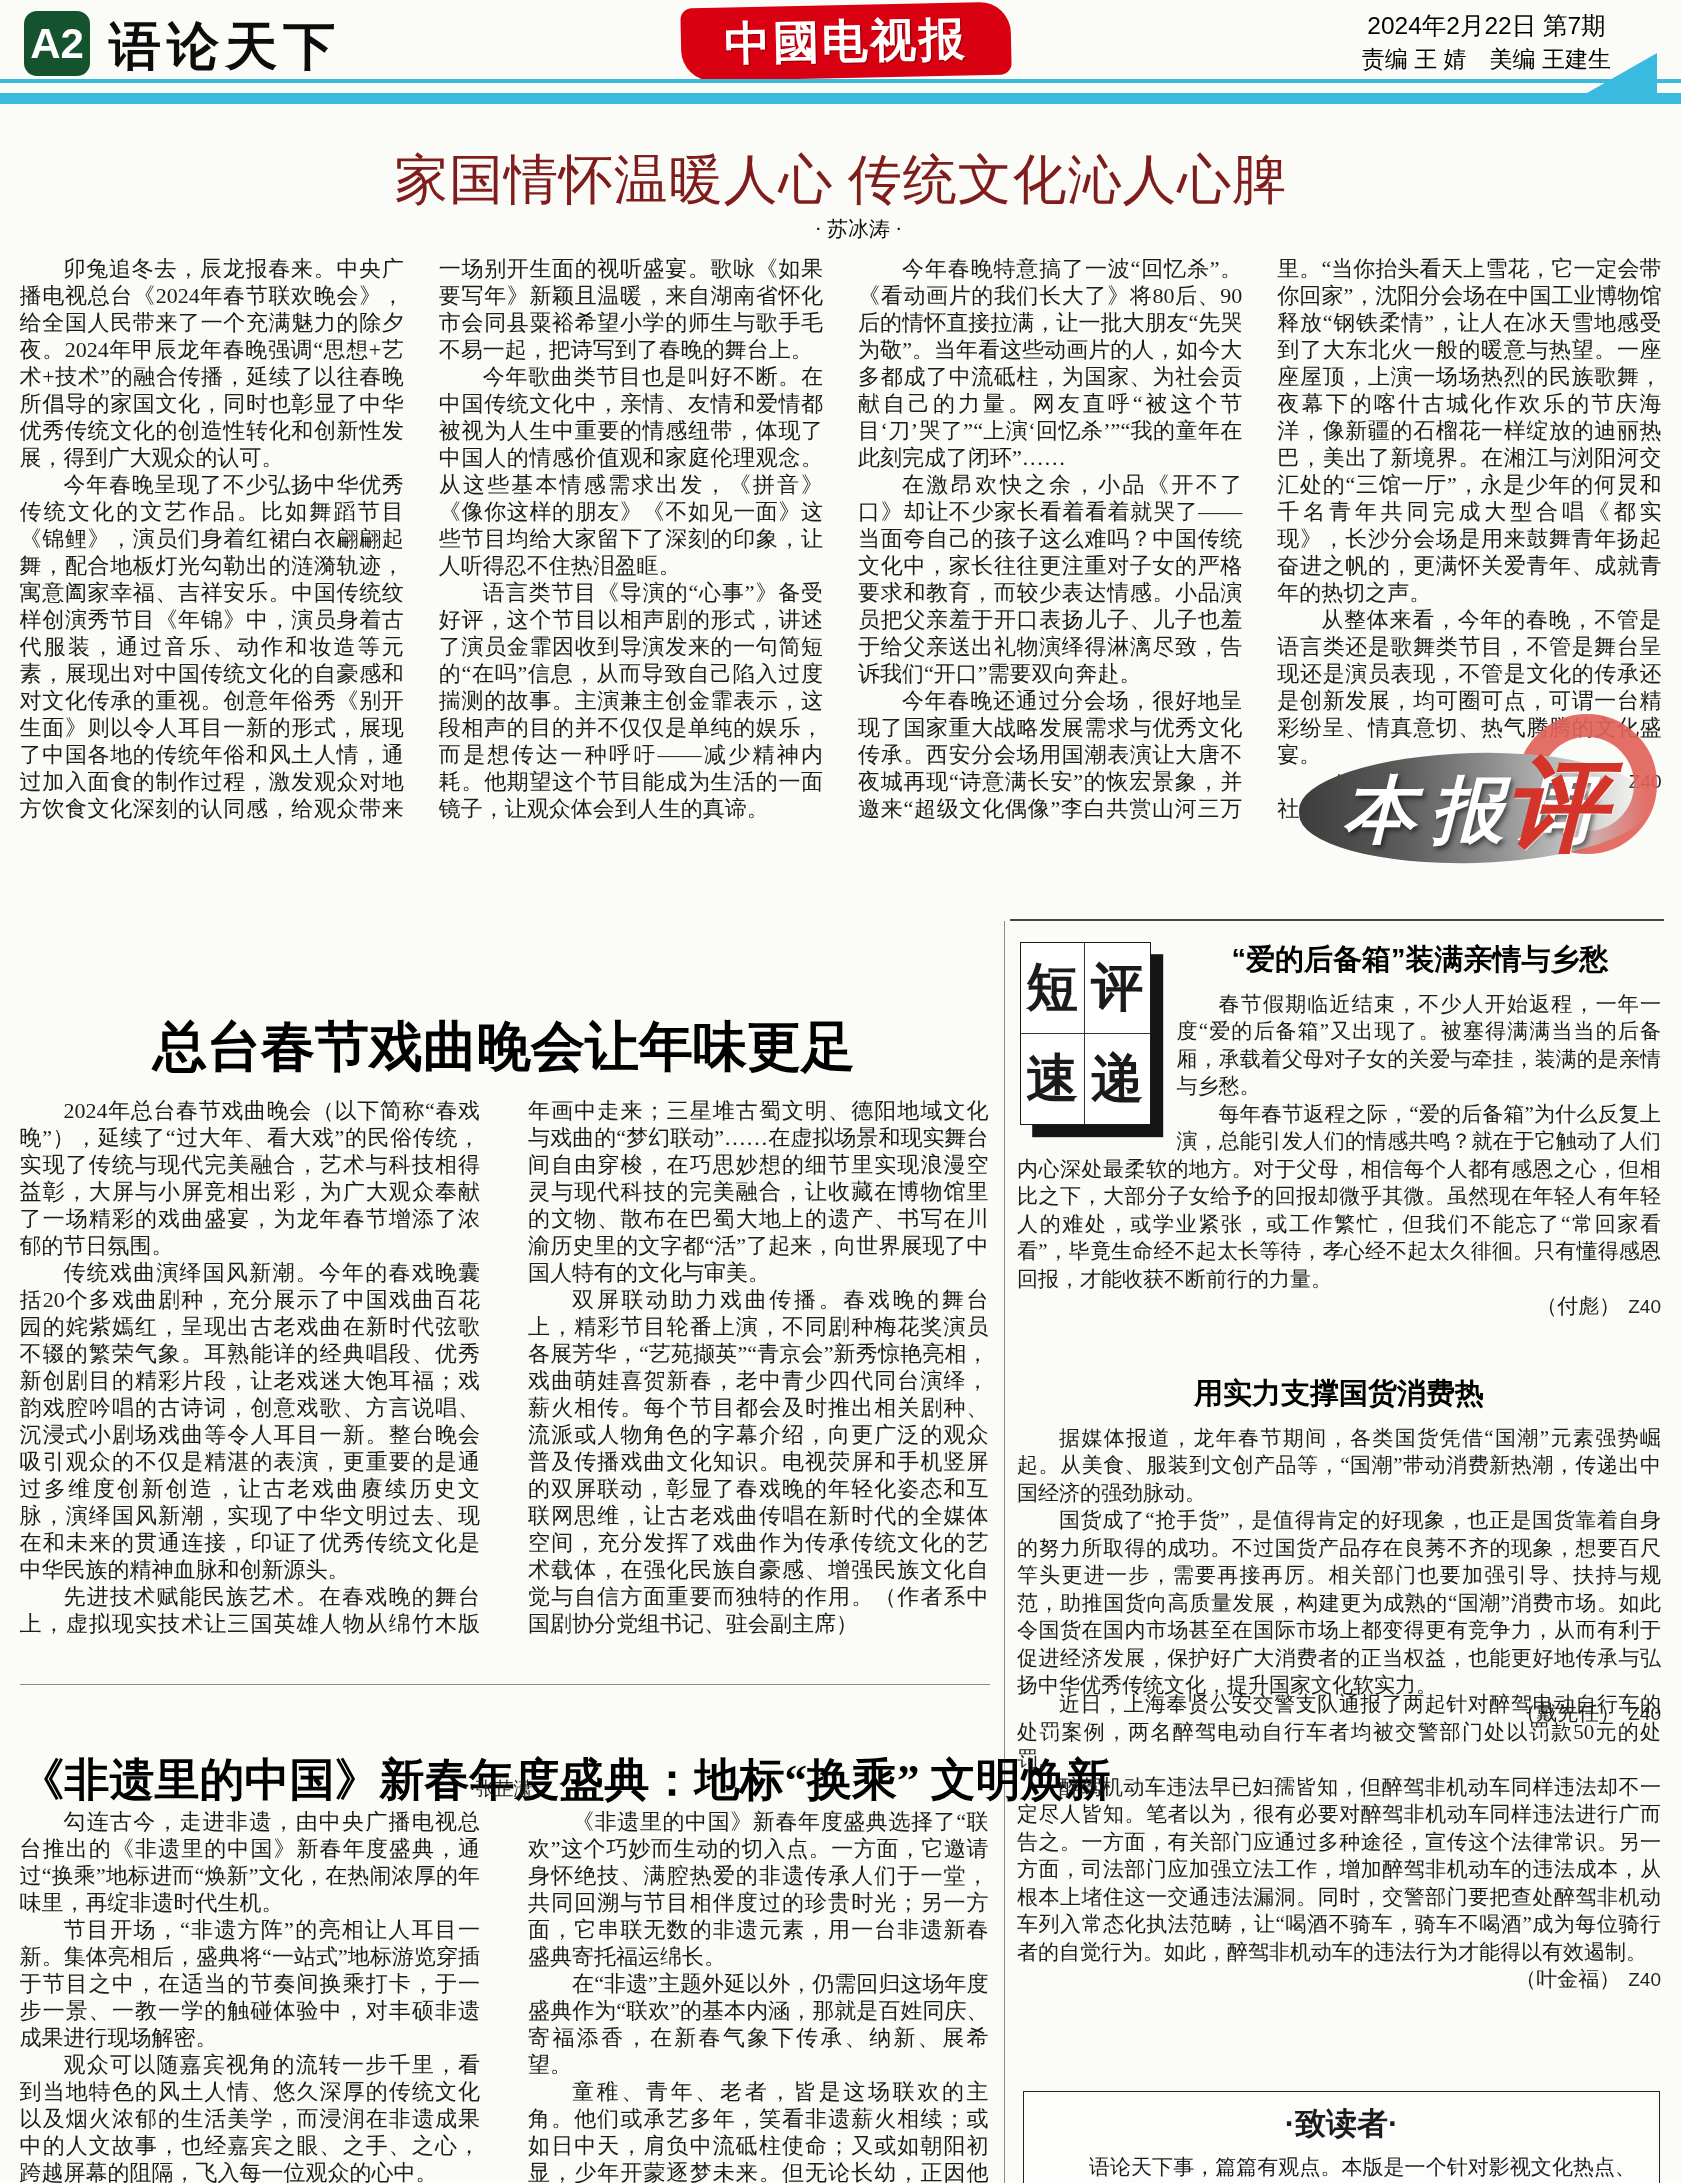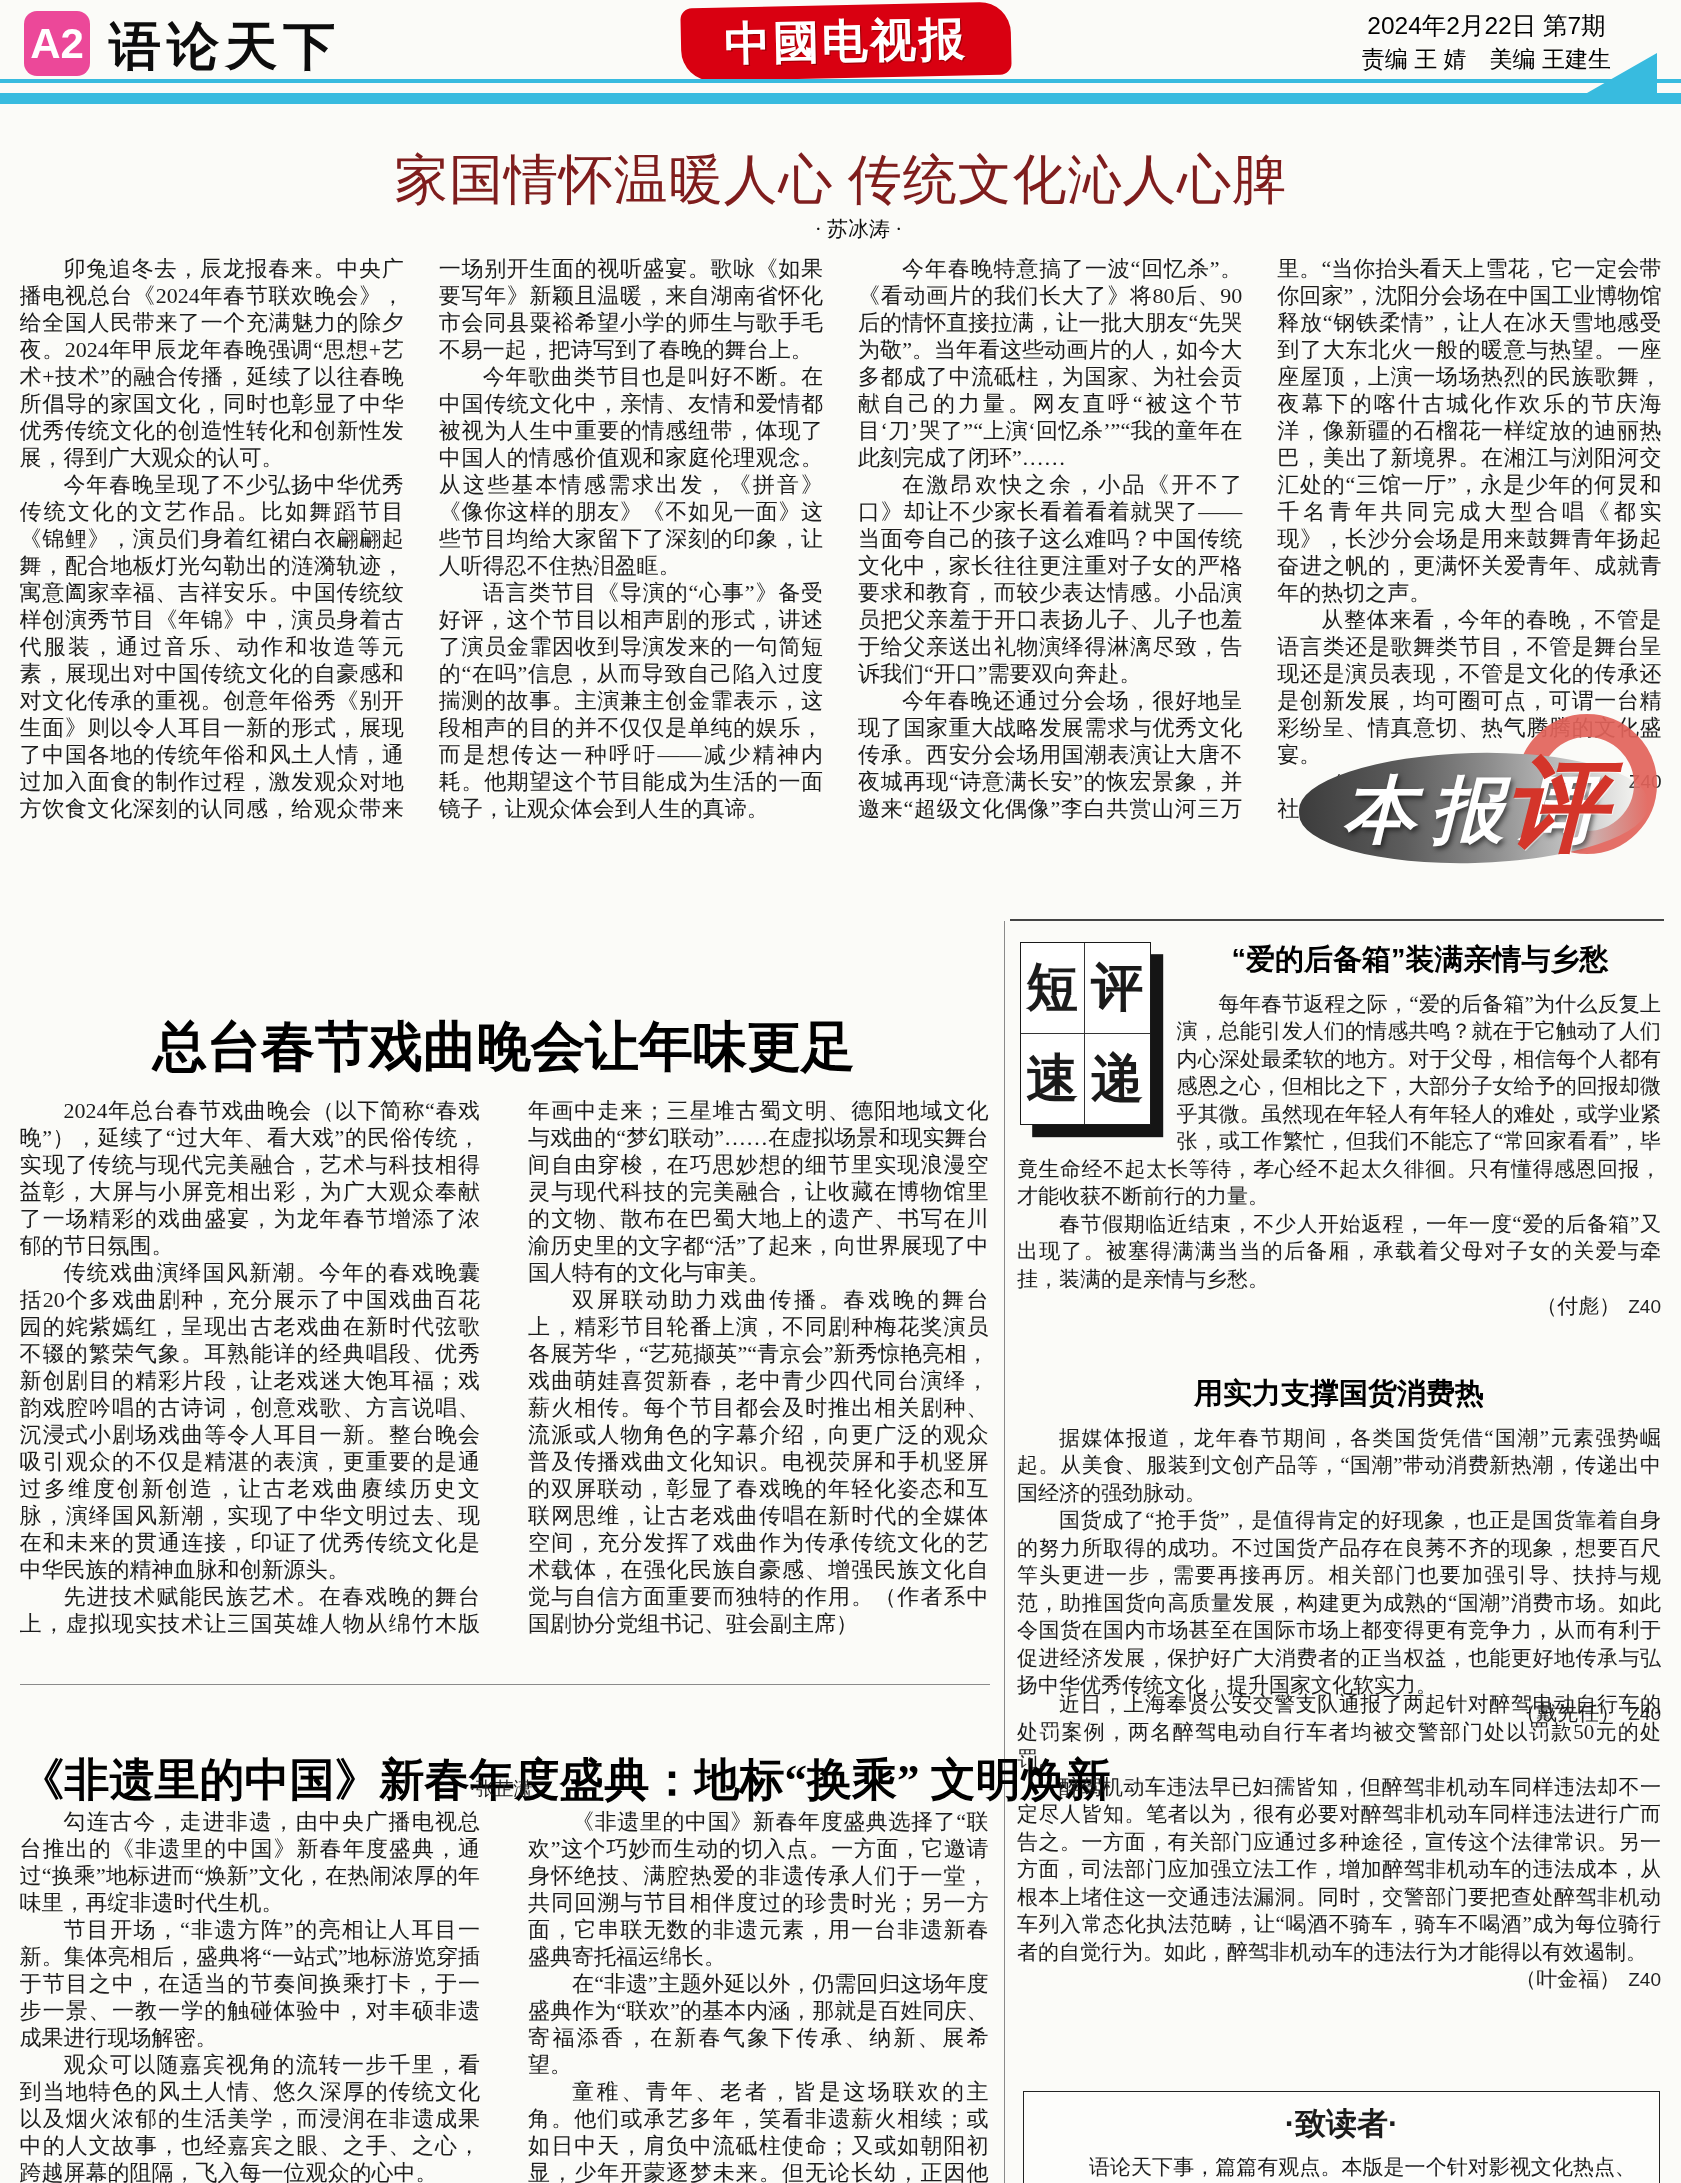--- a/index.html
+++ b/index.html
@@ -1,21 +1,21 @@
 <!DOCTYPE html>
 <html style="font-size:7px"><head>
 <meta charset="utf-8">
 <style>
   html,body{margin:0;padding:0;}
   body{width:1681px;height:2434px;background:#fbfbf8;overflow:hidden;}
   .page{position:relative;width:1681px;height:2434px;font-family:"Liberation Serif","DejaVu Serif",serif;color:#1c1c1c;}
   [data-name]{box-sizing:border-box;}
 
   
-  .badge{position:absolute;left:24px;top:11.4px;width:66px;height:65px;background:#ec4899;border-radius:13px;color:#fff;
+  .badge{position:absolute;left:24px;top:11.4px;width:66px;height:65px;background:#14532d;border-radius:13px;color:#fff;
          display:flex;align-items:center;justify-content:center;font-family:"Liberation Sans","DejaVu Sans",sans-serif;
          font-weight:bold;font-size:42px;}
   .section-title{position:absolute;left:109px;top:12.2px;font-family:"Liberation Sans","DejaVu Sans",sans-serif;
          font-weight:900;font-size:52px;letter-spacing:6.1px;color:#0d0d0d;}
   .logo{position:absolute;left:681px;top:5.2px;width:330px;height:73px;background:#d90011;
         border-radius:11.4px 31px 11.4px 31px;transform:rotate(-1.2deg);display:flex;align-items:center;justify-content:center;
         color:#fff;font-weight:900;font-size:46px;letter-spacing:2.6px;text-shadow:1.3px 1.3px 0 rgba(120,0,0,.6);}
   .head-meta{position:absolute;right:70px;top:9.6px;text-align:center;font-family:Liberation Sans, sans-serif;}
   .head-date{font-size:24.5px;line-height:32px;color:#000;}
   .head-editors{font-size:23px;line-height:35px;color:#000;}
@@ -145,22 +145,22 @@
   </div>
 
   <div class="sb-item sb1" data-name="sidebar-commentary-1">
     <div class="dp-box" data-name="short-review-express-box">
       <div class="dp-cell bb br" data-name="box-char">短</div>
       <div class="dp-cell bb" data-name="box-char">评</div>
       <div class="dp-cell br" data-name="box-char">速</div>
       <div class="dp-cell" data-name="box-char">递</div>
     </div>
     <div class="sb-headline" data-name="sidebar-headline-1">“爱的后备箱”装满亲情与乡愁</div>
+    <p data-name="paragraph">春节假期临近结束，不少人开始返程，一年一度“爱的后备箱”又出现了。被塞得满满当当的后备厢，承载着父母对子女的关爱与牵挂，装满的是亲情与乡愁。</p>
     <p data-name="paragraph">每年春节返程之际，“爱的后备箱”为什么反复上演，总能引发人们的情感共鸣？就在于它触动了人们内心深处最柔软的地方。对于父母，相信每个人都有感恩之心，但相比之下，大部分子女给予的回报却微乎其微。虽然现在年轻人有年轻人的难处，或学业紧张，或工作繁忙，但我们不能忘了“常回家看看”，毕竟生命经不起太长等待，孝心经不起太久徘徊。只有懂得感恩回报，才能收获不断前行的力量。</p>
-    <p data-name="paragraph">春节假期临近结束，不少人开始返程，一年一度“爱的后备箱”又出现了。被塞得满满当当的后备厢，承载着父母对子女的关爱与牵挂，装满的是亲情与乡愁。</p>
     <p class="sb-credit" data-name="author-credit"><span class="author">（付彪）</span><span class="z-tag" data-name="edition-tag">Z40</span></p>
   </div>
 
   <div class="sb-item sb2" data-name="sidebar-commentary-2">
     <div class="sb-headline" data-name="sidebar-headline-2">用实力支撑国货消费热</div>
     <p data-name="paragraph">据媒体报道，龙年春节期间，各类国货凭借“国潮”元素强势崛起。从美食、服装到文创产品等，“国潮”带动消费新热潮，传递出中国经济的强劲脉动。</p>
     <p data-name="paragraph">国货成了“抢手货”，是值得肯定的好现象，也正是国货靠着自身的努力所取得的成功。不过国货产品存在良莠不齐的现象，想要百尺竿头更进一步，需要再接再厉。相关部门也要加强引导、扶持与规范，助推国货向高质量发展，构建更为成熟的“国潮”消费市场。如此令国货在国内市场甚至在国际市场上都变得更有竞争力，从而有利于促进经济发展，保护好广大消费者的正当权益，也能更好地传承与弘扬中华优秀传统文化，提升国家文化软实力。</p>
     <p class="sb-credit" data-name="author-credit"><span class="author">（戴先任）</span><span class="z-tag" data-name="edition-tag">Z40</span></p>
   </div>
 

